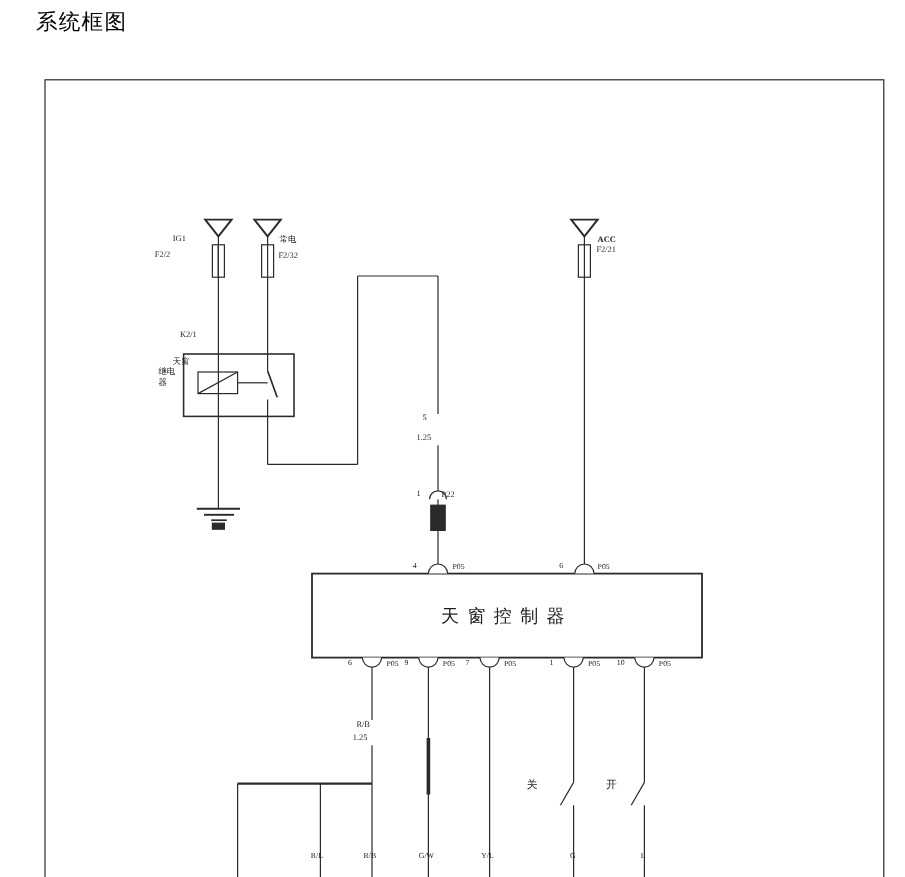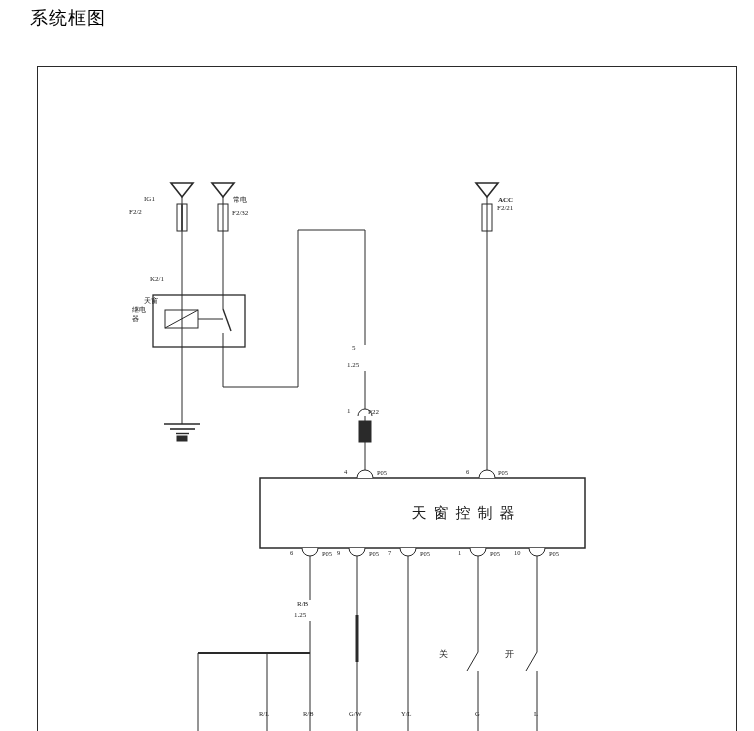--- a/index.html
+++ b/index.html
@@ -6,21 +6,21 @@
   #stage{position:relative;width:754px;height:731px;background:#ffffff;overflow:hidden;
          font-family:"Liberation Serif","DejaVu Serif",serif;color:#1c1c1c;}
   #page-title{position:absolute;left:30px;top:6px;font-size:18px;letter-spacing:1px;color:#000;text-align:center;}
   #frame{position:absolute;left:37px;top:66px;width:698px;height:680px;border:1px solid #2a2a2a;}
   svg{position:absolute;left:0;top:0;}
   .lbl{position:absolute;font-size:7px;line-height:1.1;white-space:nowrap;color:#1c1c1c;}
   .lbl.r{}
   .pin{font-size:6.5px;}
   .sw{font-size:9px;}
   #controller-name{position:absolute;left:260px;top:504px;width:325px;text-align:center;
-                   font-size:15px;letter-spacing:7px;color:#1c1c1c;padding-left:44px;}
+                   font-size:15px;letter-spacing:7px;color:#1c1c1c;}
   .vert{position:absolute;left:132px;width:18px;font-size:7px;line-height:1.25;text-align:left;}
 </style>
 </head>
 <body>
 
 <div id="stage">
 
   <div id="page-title">系统框图</div>
   <div id="frame"></div>
 

